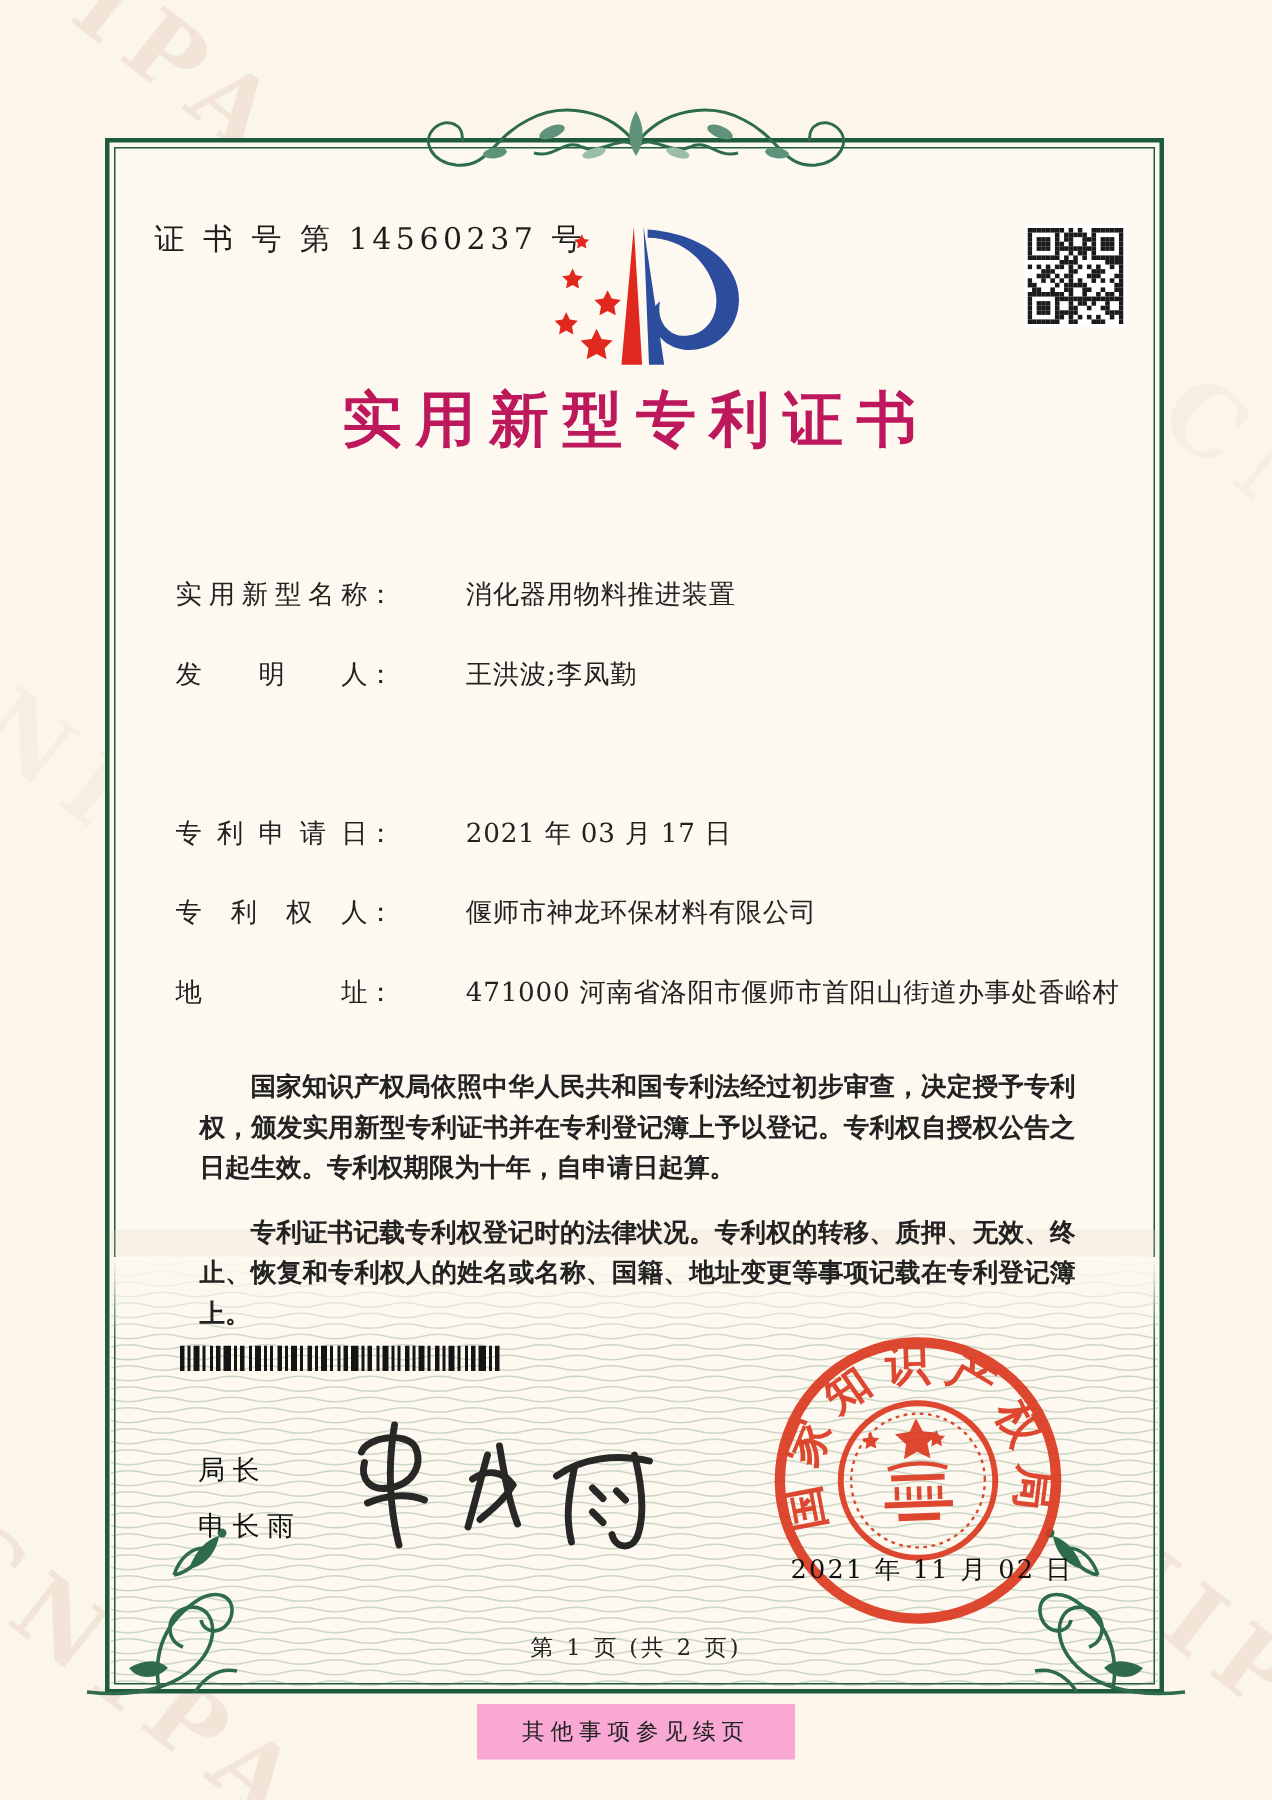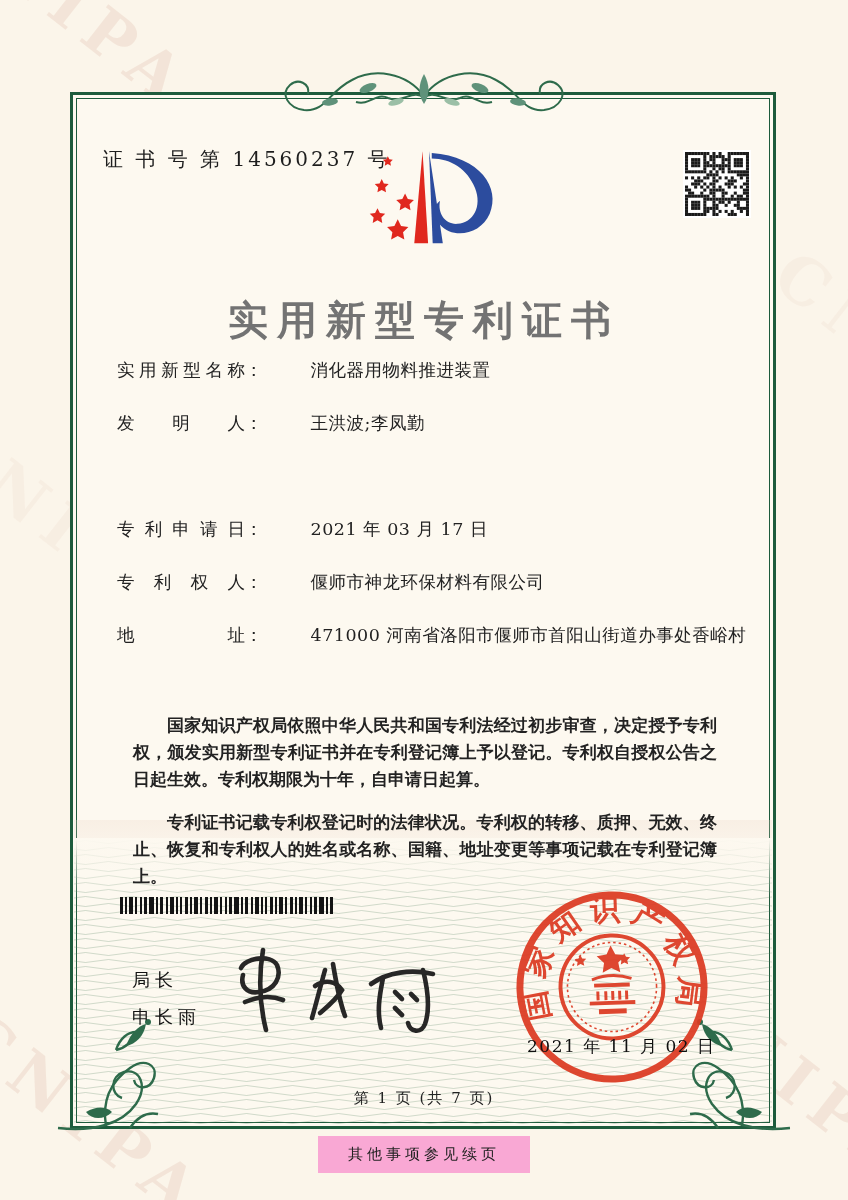--- a/index.html
+++ b/index.html
@@ -38,24 +38,24 @@
     background:linear-gradient(rgba(236,213,198,.28), rgba(236,213,198,0));
   }
   
   .orn{position:absolute; pointer-events:none;}
   
   #cert-no{position:absolute; left:103px; top:146px; font-size:20px; letter-spacing:3px;}
   #logo{position:absolute; left:337px; top:140px;}
   #qr{position:absolute; left:683px; top:150px; width:64px; height:64px; background:#fff; padding:2px;}
   #title{
     position:absolute; left:0; top:252px; width:848px; text-align:center;
-    font-size:40px; font-weight:bold; letter-spacing:9px; color:#737373;margin-top:41px;
+    font-size:40px; font-weight:bold; letter-spacing:9px; color:#be185d;
   }
   .frow{position:absolute; left:117px; font-size:17.5px; white-space:nowrap; color:#222;}
-  .flabel{display:inline-block; width:128px; text-align:justify; text-align-last:justify; vertical-align:bottom;}
+  .flabel{display:inline-block; width:128px; text-align:justify; text-align-last:justify; vertical-align:bottom;margin-top:26px;}
   .fcolon{margin-right:8px;}
   .fval{letter-spacing:.5px;margin-left:40px;}
   .frow2{position:absolute; left:450px; top:0; white-space:nowrap;}
   .flabel2{letter-spacing:2px;}
   #paras{
     position:absolute; left:117px; top:696px; width:616px;
     font-size:17px; line-height:27px; text-align:justify; color:#222;
   }
   #paras p{margin:16px; text-indent:2em;font-weight:bold;}
   #barcode{position:absolute; left:120px; top:897px;}
@@ -574,18 +574,18 @@
         <rect x="99" y="104" width="3" height="9" stroke="none"></rect>
         <rect x="106" y="104" width="3" height="9" stroke="none"></rect>
         <rect x="113" y="104" width="3" height="9" stroke="none"></rect>
         <rect x="77" y="114" width="46" height="4" stroke="none"></rect>
         <rect x="86" y="122" width="28" height="5" stroke="none"></rect>
       </g>
     </g>
   </svg>
   <div id="seal-date">2021 年 11 月 02 日</div>
 
-  <div id="page-no">第 1 页 (共 7 页)</div>
+  <div id="page-no">第 1 页 (共 2 页)</div>
   <div id="footer-note">
     <span>其他事项参见续页</span>
   </div>
 
 </div>
 
 </body></html>

